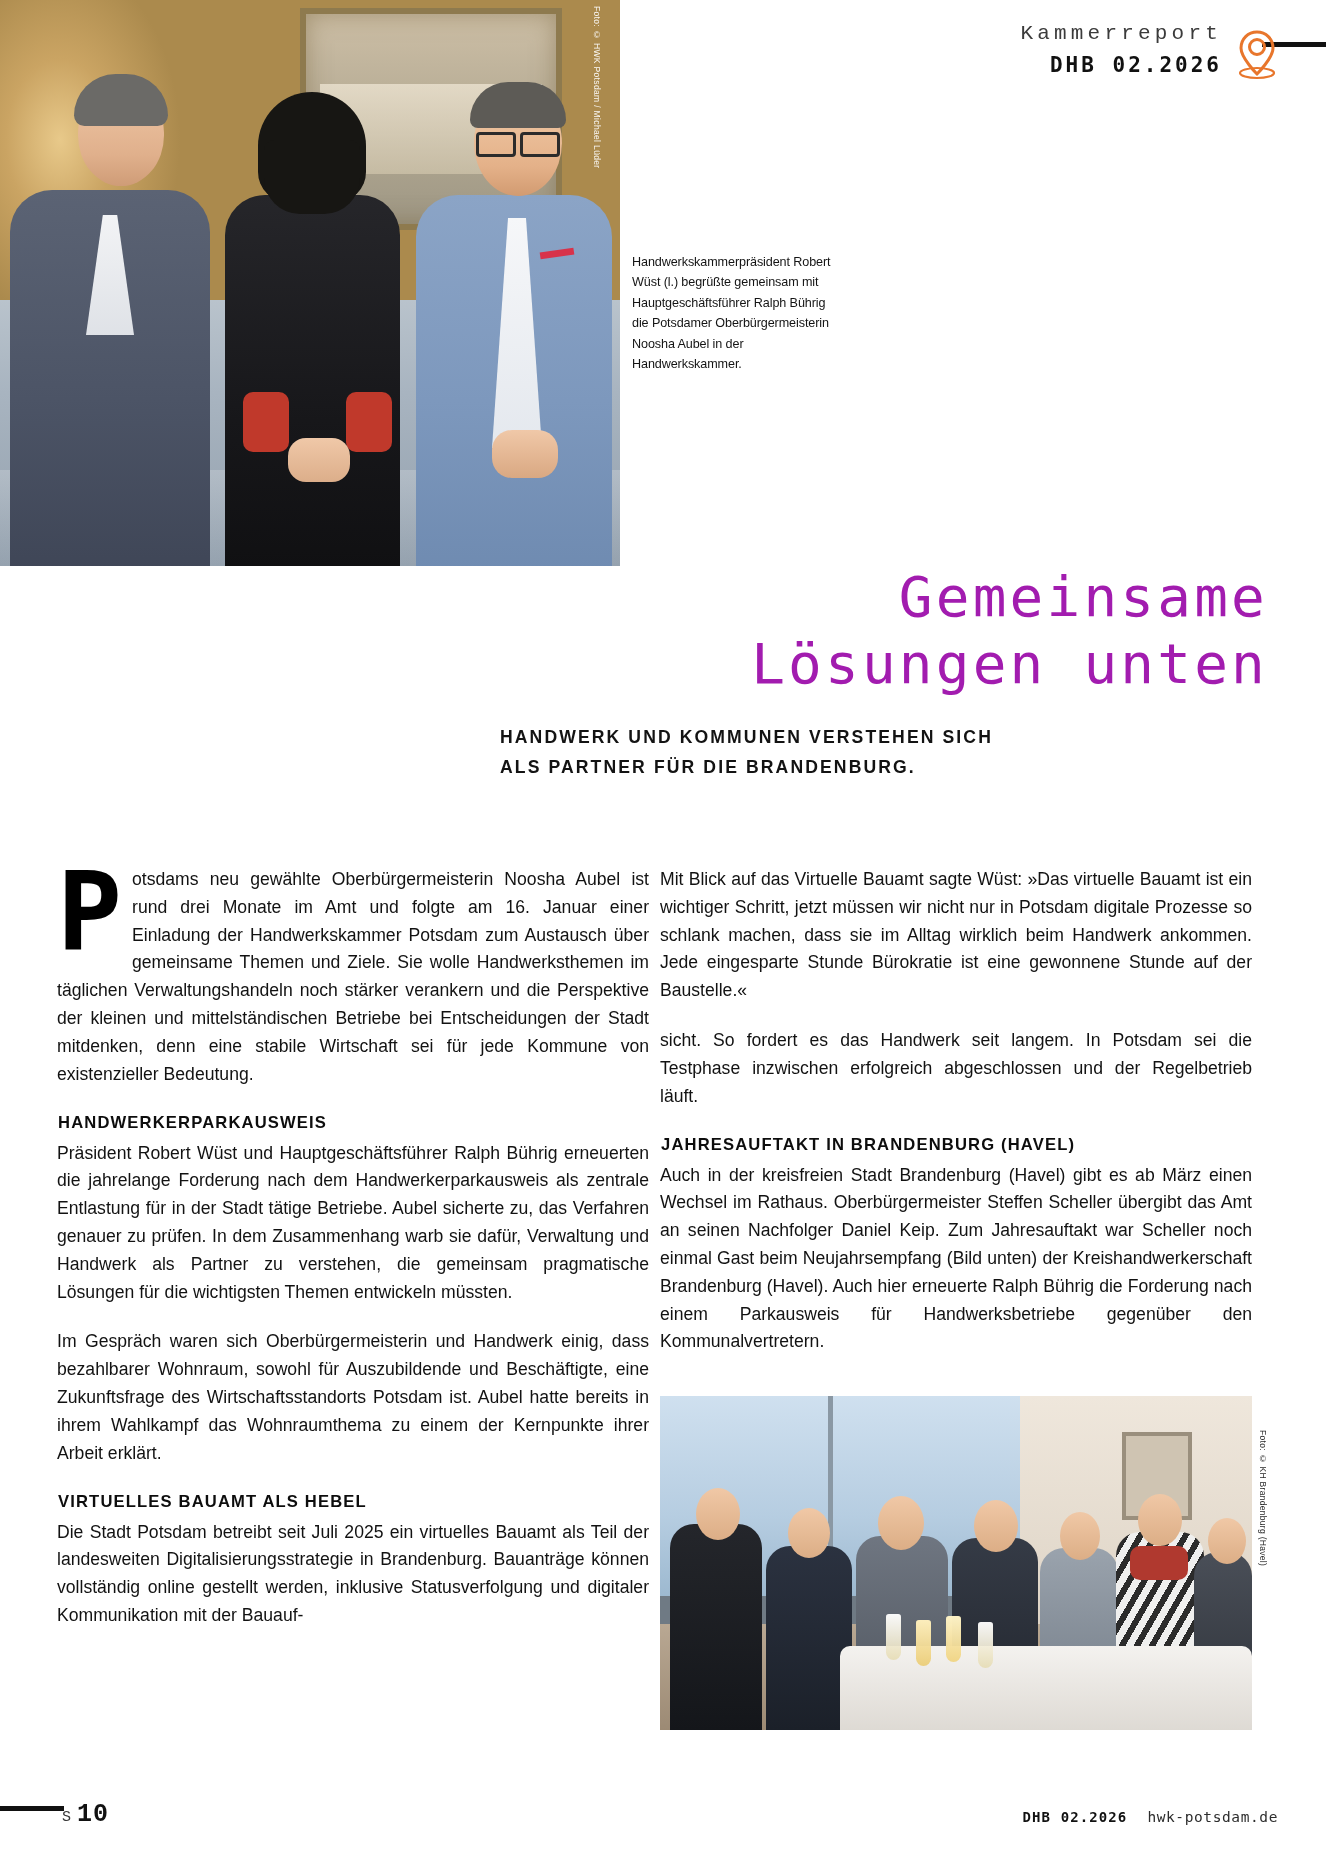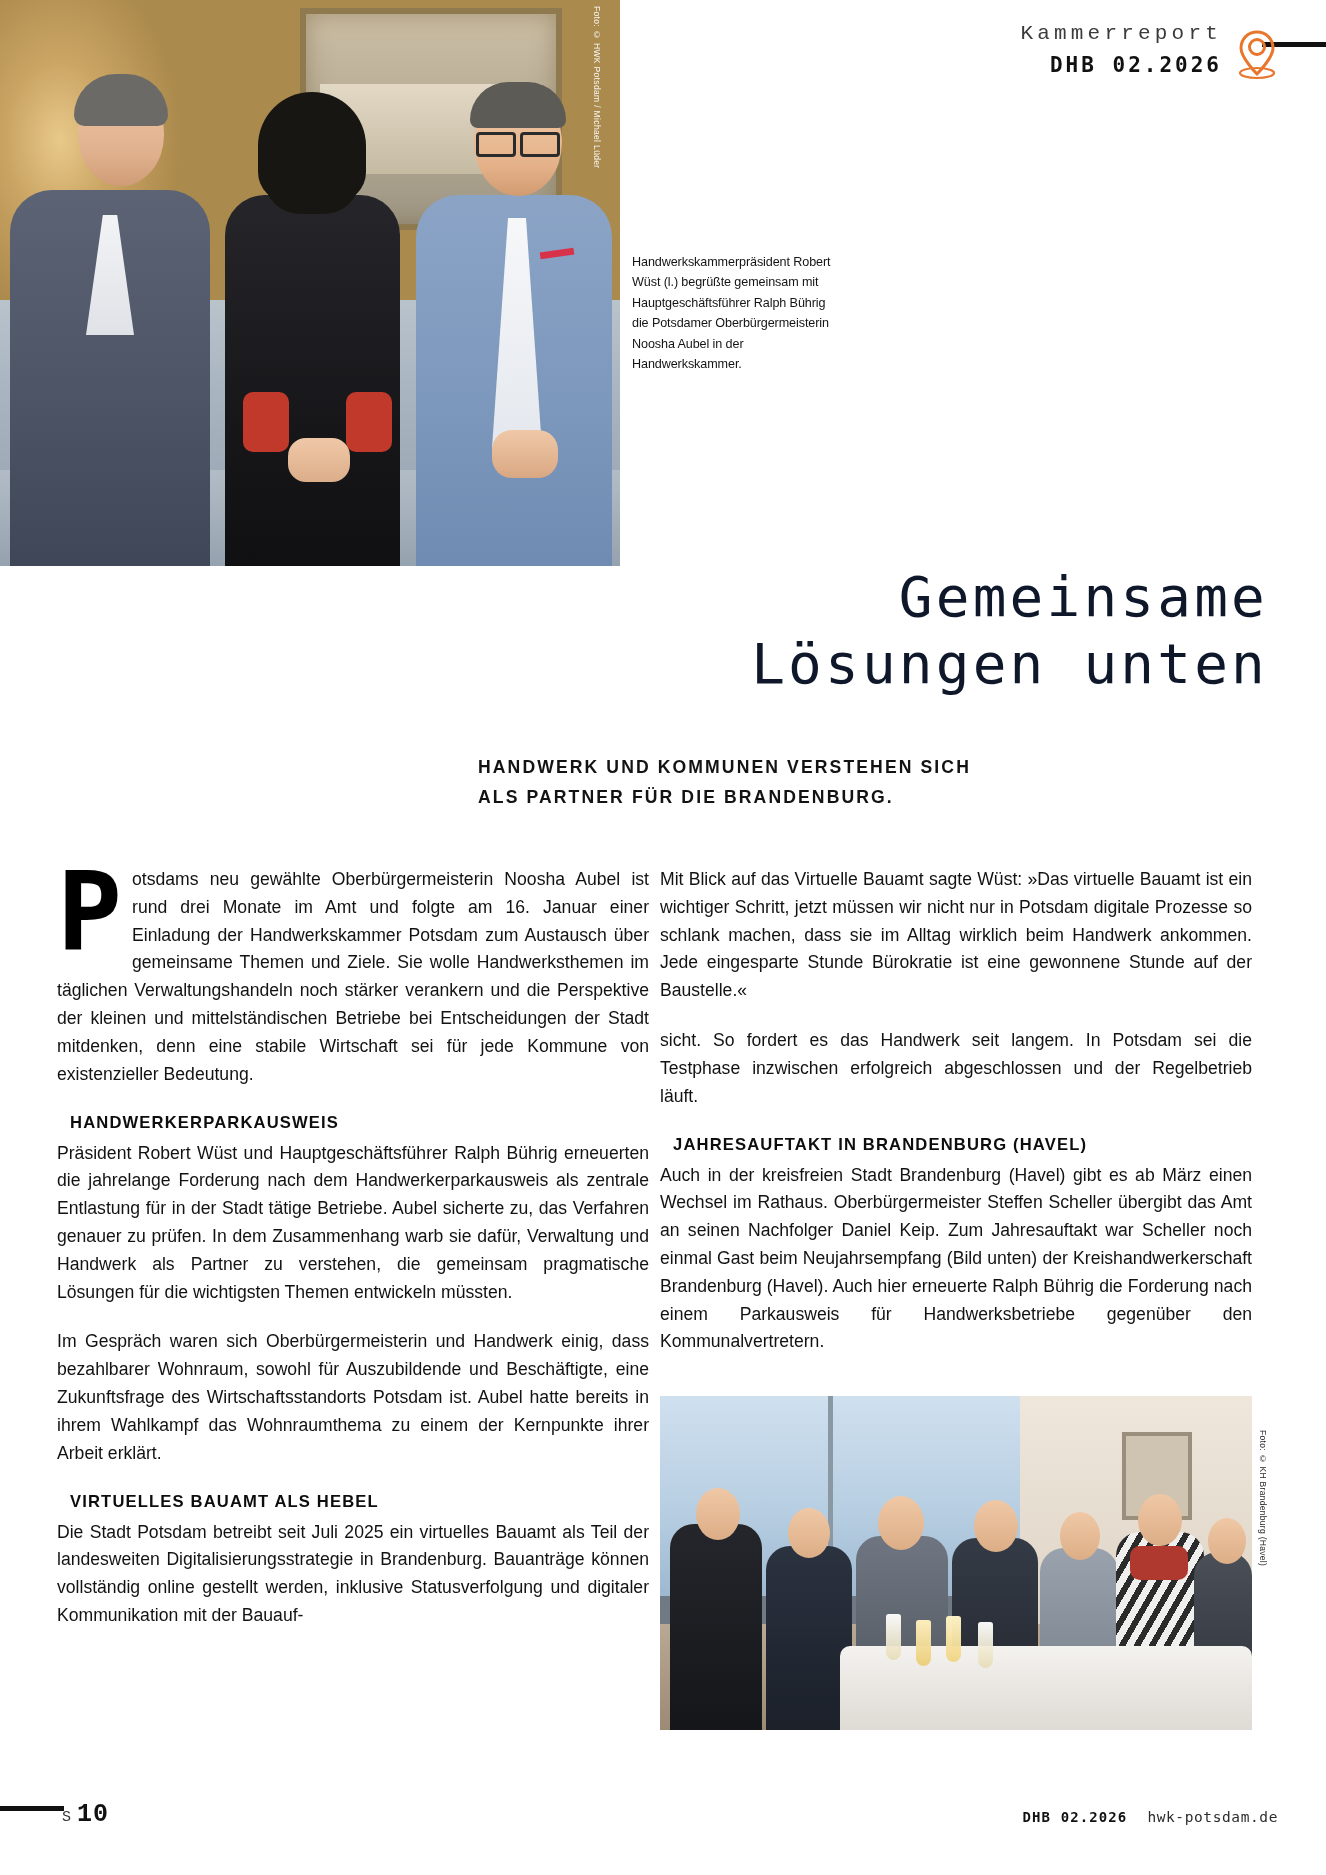--- a/index.html
+++ b/index.html
@@ -125,46 +125,45 @@
     font-size:12.6px;line-height:1.62;color:#141414;
     font-family:"Liberation Sans", sans-serif;
     font-weight:400;letter-spacing:-.1px;
   }
 
   
   .headline{
     position:absolute;left:478px;top:525px;width:790px;
     font-family:"DejaVu Sans Mono", monospace;
     font-size:56px;line-height:1.21;letter-spacing:3.2px;
-    font-weight:400;color:#0f172a;
+    font-weight:400;color:#a21caf;
     text-align:right;
   }
   .headline .l2{display:block;}
   .subhead{
-    position:absolute;left:478px;top:722px;width:560px;
+    position:absolute;left:500px;top:722px;width:560px;
     font-size:17.6px;line-height:1.72;letter-spacing:2.1px;
     font-weight:700;color:#131313;
     font-family:"Liberation Sans", sans-serif;
-    margin-top:30px;
   }
 
   
   .col{
     position:absolute;top:866px;width:592px;
     font-size:17.6px;line-height:1.58;color:#121212;
     text-align:justify;
     font-family:"Liberation Sans", sans-serif;
   }
   .col-left{left:57px;}
   .col-right{left:660px;}
   .col p{margin:0 0 22px 0;}
   .col p:last-child{margin-bottom:0;}
   .sect-h{
     font-size:16.6px;font-weight:700;letter-spacing:1.15px;
-    margin:0 0 3px 13px;color:#0d0d0d;
+    margin:0 0 3px 1px;color:#0d0d0d;
   }
   .dropcap{
     float:left;
     font-family:"DejaVu Sans Mono", monospace;
     font-size:108px;line-height:.80;font-weight:700;
     margin:4px 10px -6px 0;color:#000;
   }
   .lead{text-align:justify;}
 
   

